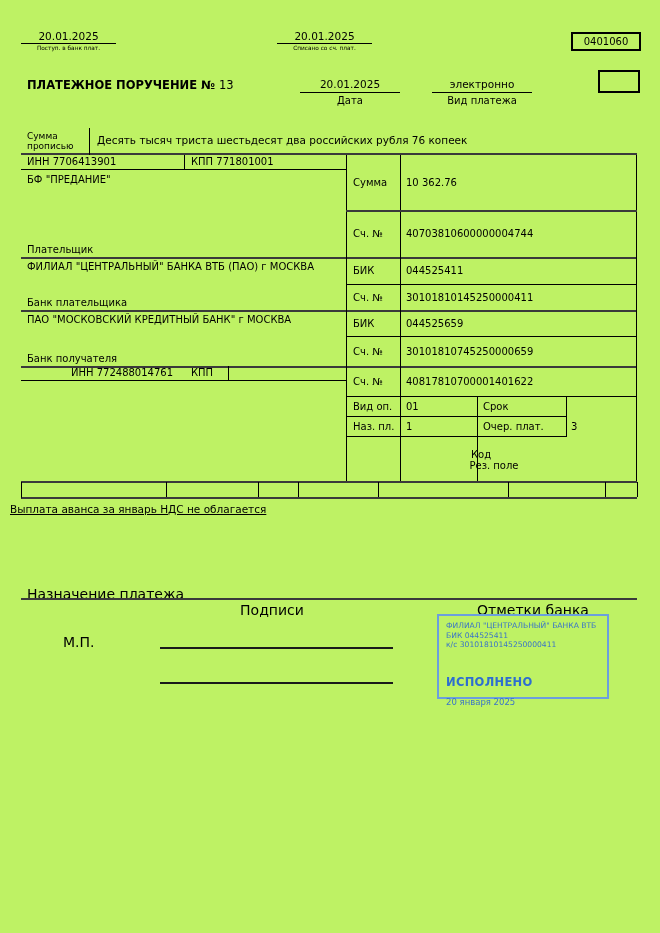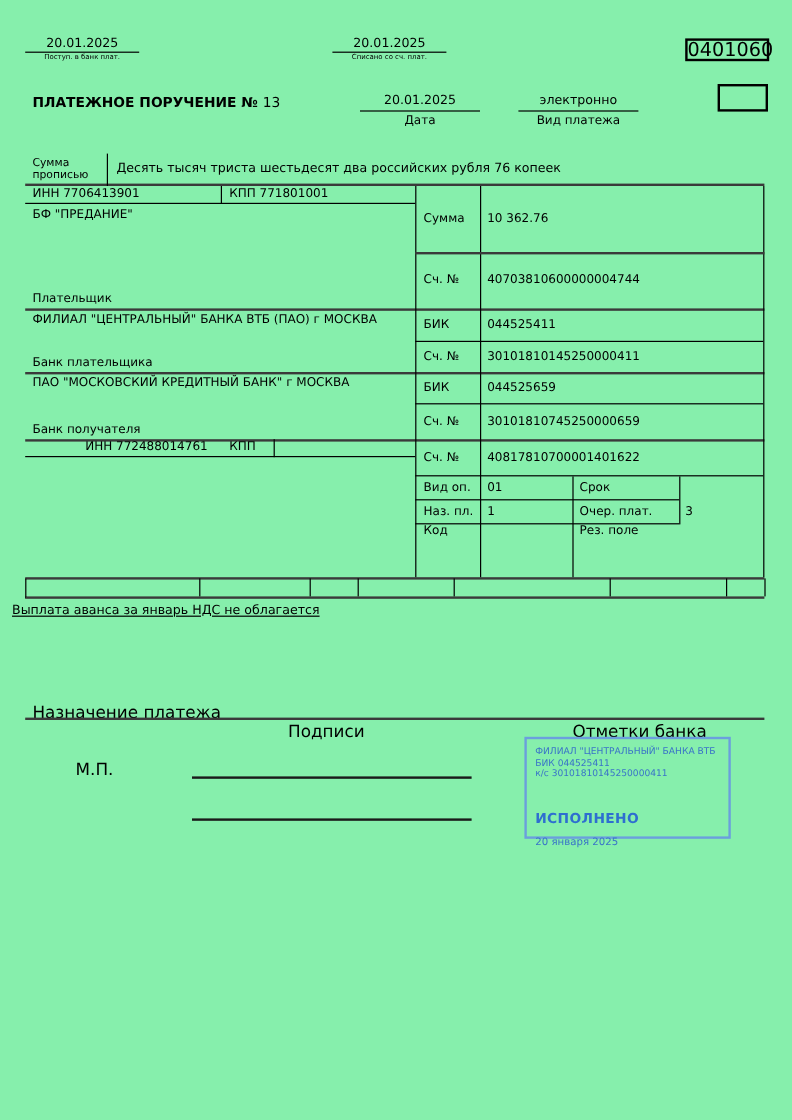--- a/index.html
+++ b/index.html
@@ -3,35 +3,35 @@
 <meta charset="utf-8">
 <style>
   :root{
     --thin:#000;
     --thick:#3a3a3a;
   }
   html,body{margin:0;padding:0;background:#e8e8e8;}
   .page{
     position:relative;
     width:660px;height:933px;
-    background:#86efac;
+    background:#bef264;
     font-family:"DejaVu Sans","Liberation Sans",sans-serif;
     color:#000;
     overflow:hidden;
   }
   
   .hdr-field{position:absolute;text-align:center;}
   .hdr-val{font-size:10.5px;border-bottom:1px solid var(--thin);padding-bottom:1px;white-space:nowrap;}
   .hdr-cap{font-size:5.8px;padding-top:1px;white-space:nowrap;}
   .hdr-val2{font-size:10.5px;border-bottom:1px solid var(--thin);padding-bottom:2px;white-space:nowrap;}
   .hdr-cap2{font-size:10px;padding-top:2px;white-space:nowrap;}
   .title{position:absolute;left:27px;top:78px;font-size:11.5px;font-weight:bold;white-space:nowrap;}
   .title .num{font-weight:normal;}
   .codebox{position:absolute;left:571px;top:32px;width:66px;height:15px;border:2px solid var(--thin);
-           font-size:16px;text-align:center;line-height:15px;}
+           font-size:10px;text-align:center;line-height:15px;}
   .sparebox{position:absolute;left:598px;top:70px;width:38px;height:19px;border:2px solid var(--thin);}
   
   .table{position:absolute;left:21px;top:128px;width:616px;height:372px;font-size:10px;}
   .table div{box-sizing:border-box;}
   .tl{position:absolute;}
   .hline{position:absolute;height:0;border-top:2px solid var(--thick);}
   .vline{position:absolute;width:0;border-left:1px solid var(--thin);}
   .flexrow{position:absolute;display:flex;align-items:center;}
   .lbl{width:54px;padding-left:7px;flex:none;}
   .val{padding-left:6px;white-space:nowrap;}
@@ -153,21 +153,21 @@
       <div class="lbl">Вид оп.</div>
       <div style="width:77px;padding-left:6px;flex:none;">01</div>
       <div style="padding-left:6px;">Срок</div>
     </div>
     <div class="flexrow" style="left:325px;top:289px;width:220px;height:20px;border-bottom:1px solid var(--thin);">
       <div class="lbl">Наз. пл.</div>
       <div style="width:77px;padding-left:6px;flex:none;">1</div>
       <div style="padding-left:6px;">Очер. плат.</div>
     </div>
     <div class="tl" style="left:550px;top:289px;height:20px;line-height:20px;">3</div>
-    <div class="flexrow" style="left:325px;top:292px;width:290px;height:44px;">
+    <div class="flexrow" style="left:325px;top:321px;width:290px;height:44px;flex-direction:column;">
       <div class="lbl">Код</div>
       <div style="width:77px;flex:none;"></div>
       <div style="padding-left:6px;">Рез. поле</div>
     </div>
 
     <div class="tl" style="left:0;top:354px;width:616px;height:17px;border-bottom:2px solid var(--thick);border-left:1px solid var(--thin);">
       <div class="taxcell" style="left:0;width:145px;"></div>
       <div class="taxcell" style="left:145px;width:92px;"></div>
       <div class="taxcell" style="left:237px;width:40px;"></div>
       <div class="taxcell" style="left:277px;width:80px;"></div>

